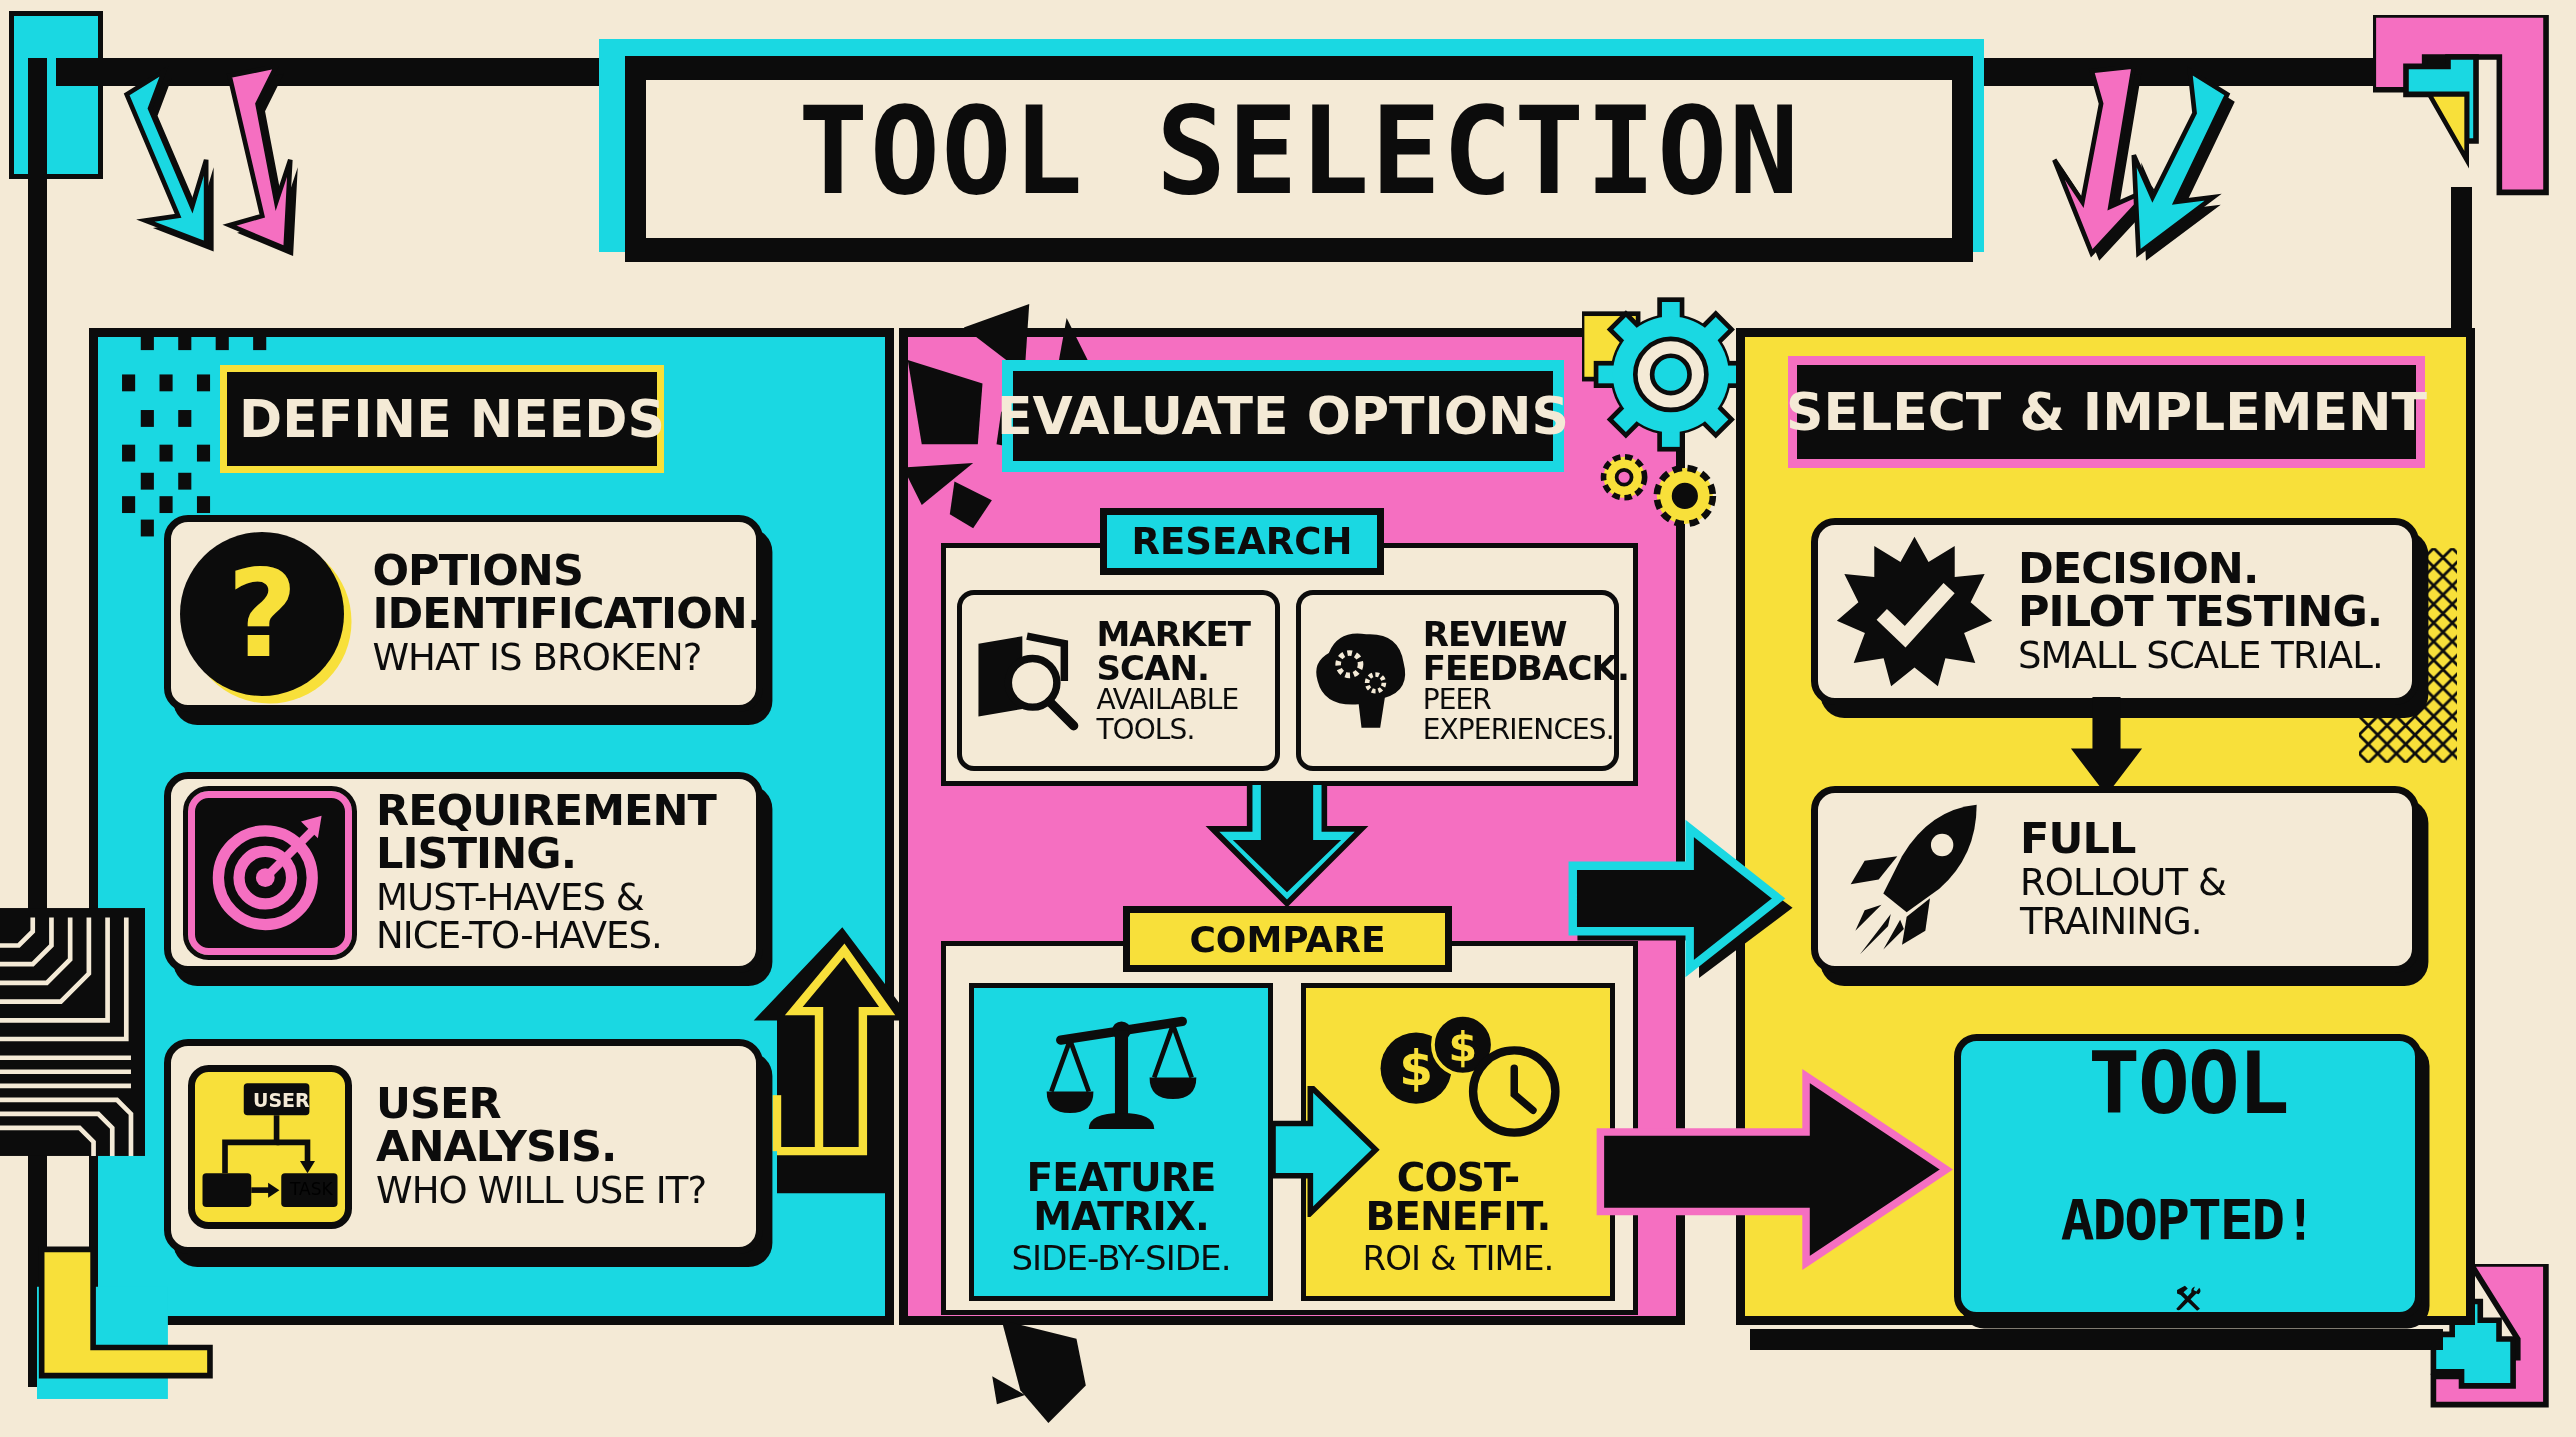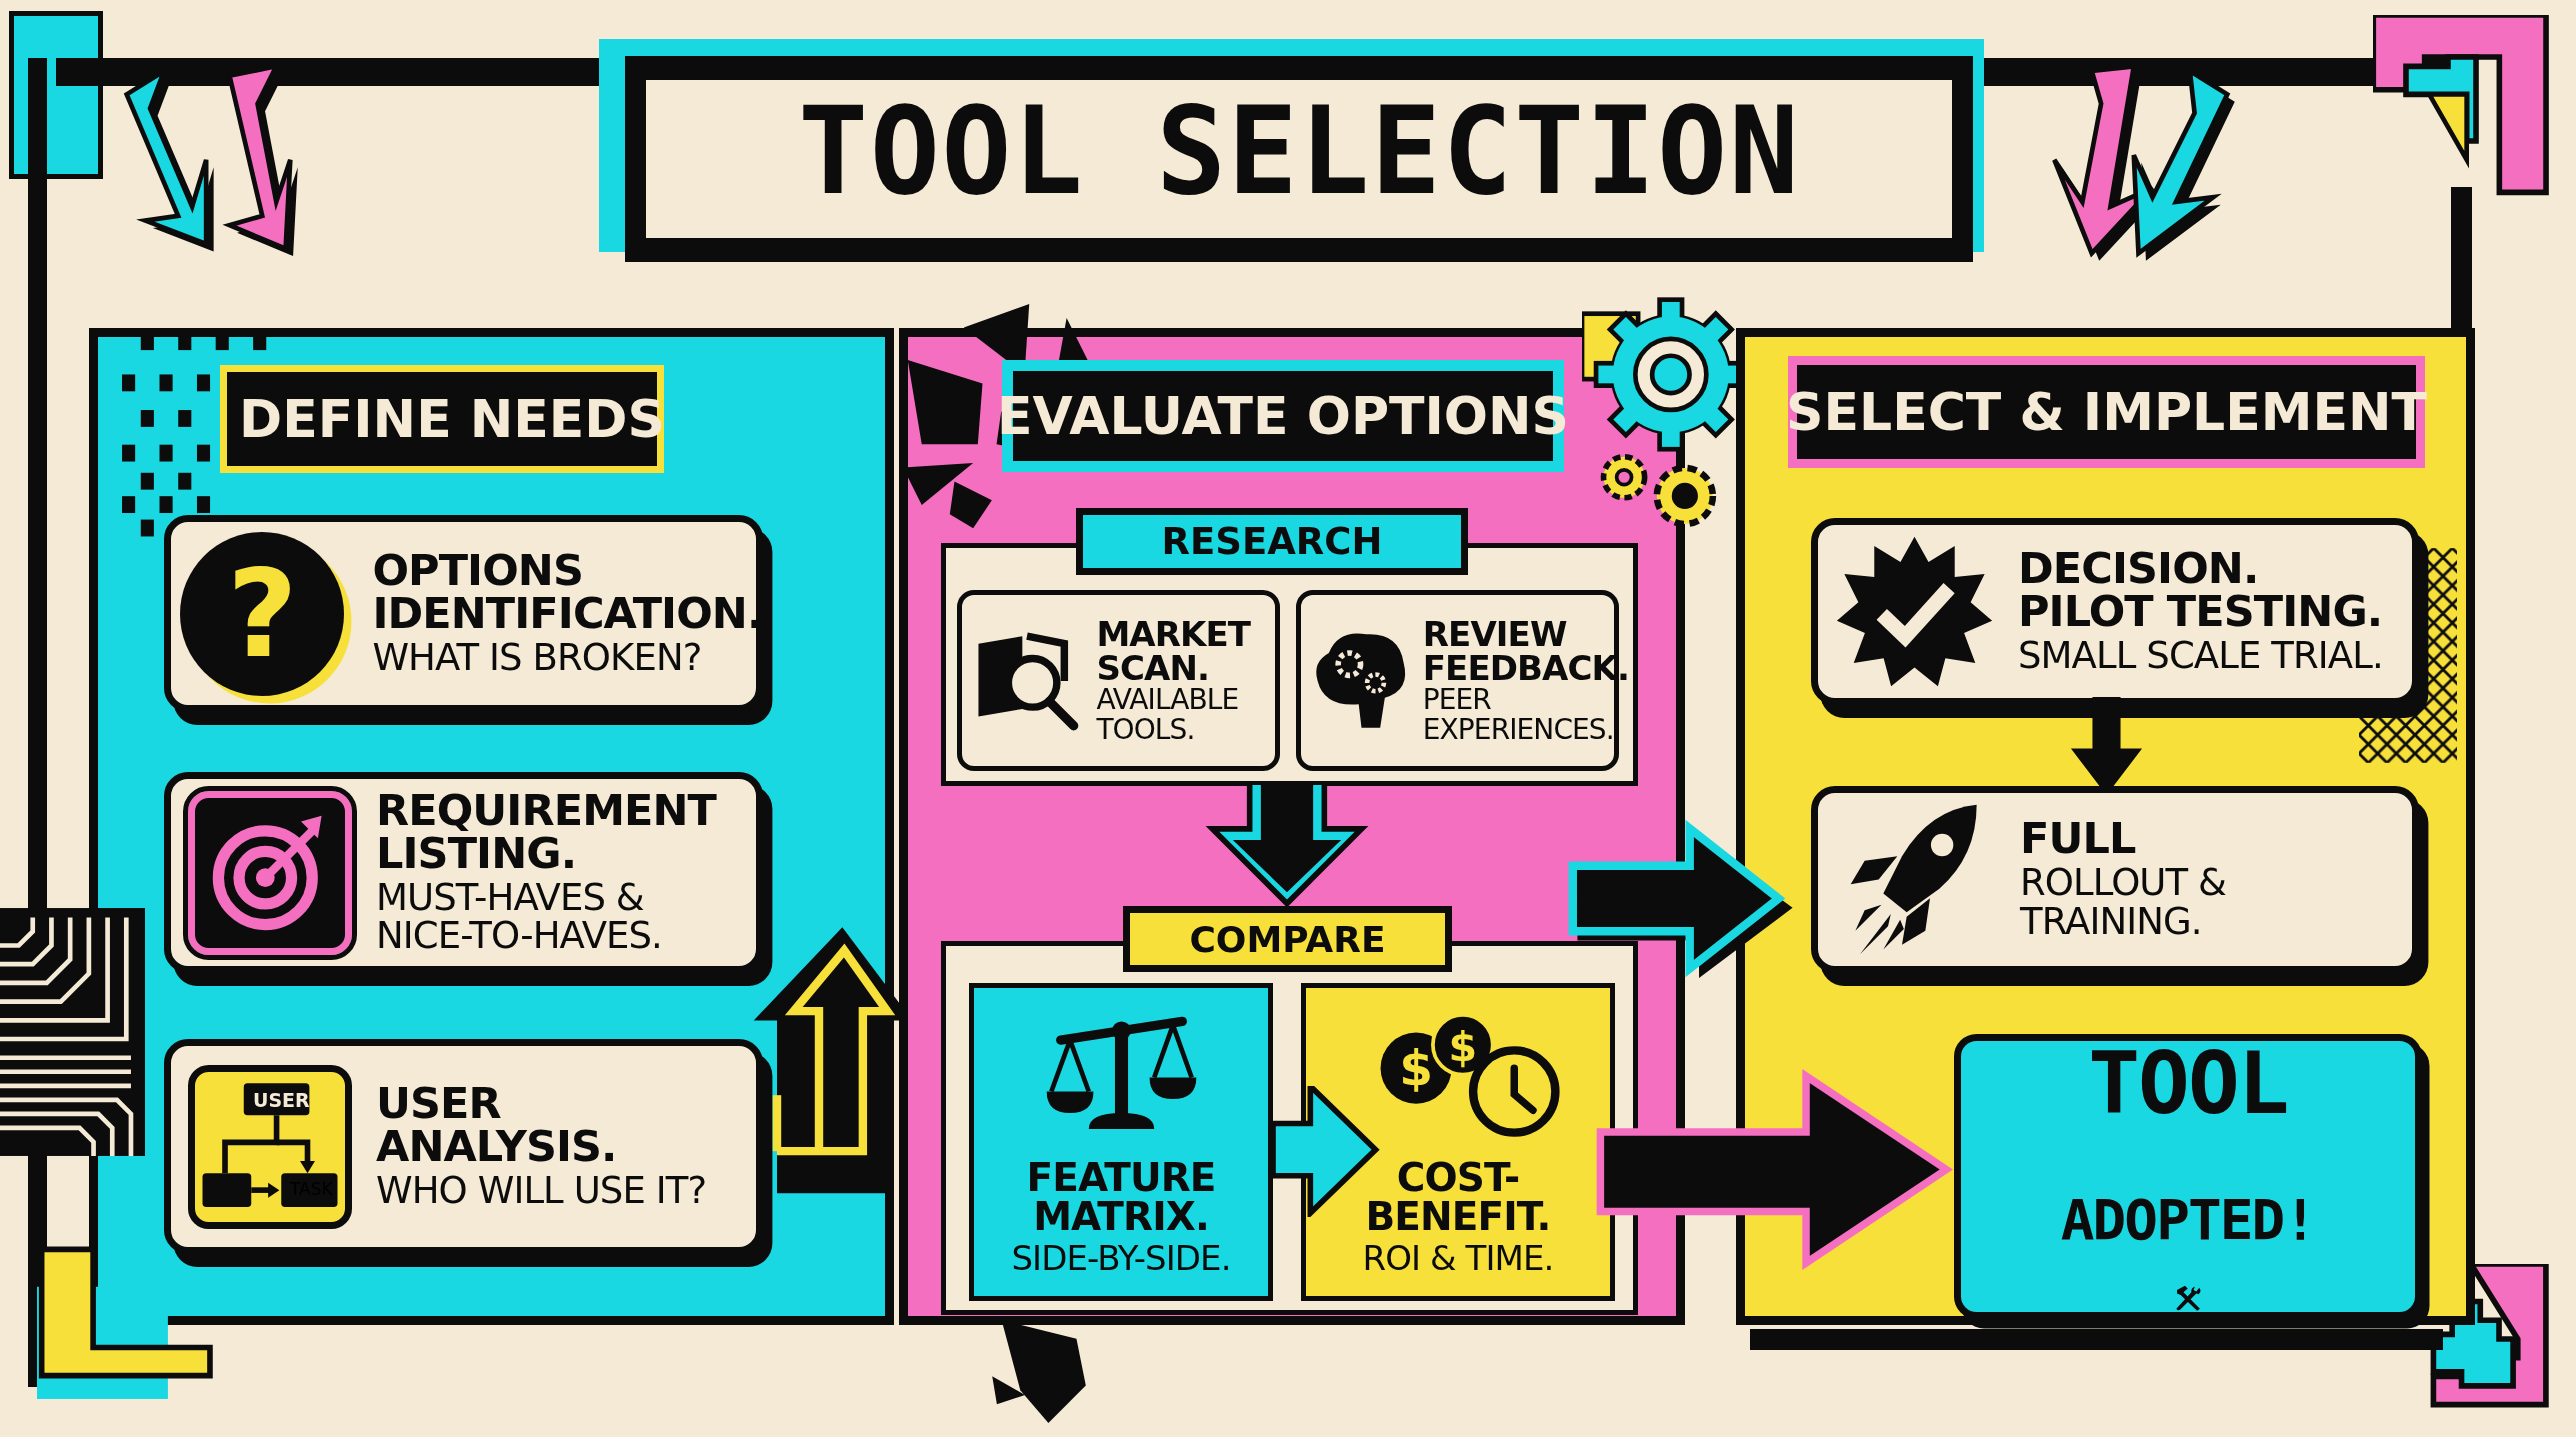--- a/index.html
+++ b/index.html
@@ -69,21 +69,21 @@
   .c2 { left: 164px; top: 772px; width: 599px; height: 201px; }
   .c3 { left: 164px; top: 1039px; width: 599px; height: 215px; }
 
   .icon-box {
     width: 164px; height: 164px; margin-left: 17px; margin-right: 24px; flex-shrink: 0;
     border-radius: 20.6px; border: 7.5px solid #0c0c0c; display: flex; align-items: center; justify-content: center;
   }
 
   
   .research-area { left: 941px; top: 543px; width: 697px; height: 243px; background: #f4ead6; border: 5.6px solid #0c0c0c; }
-  .research-tag { left: 1076px; top: 508px; width: 392px; height: 67px; background: #1ad8e2; border: 7.5px solid #0c0c0c;
+  .research-tag { left: 1100px; top: 508px; width: 284px; height: 67px; background: #1ad8e2; border: 7.5px solid #0c0c0c;
     display: flex; align-items: center; justify-content: center; font-weight: bold; font-size: 37px; }
   .rcard {
     position: absolute; background: #f4ead6; border: 5.6px solid #0c0c0c; border-radius: 17px;
     display: flex; align-items: center;
   }
   .rc1 { left: 957px; top: 590px; width: 323px; height: 181px; }
   .rc2 { left: 1296px; top: 590px; width: 323px; height: 181px; }
   .rc-title { font-weight: bold; font-size: 34px; line-height: 1.0; letter-spacing: -0.9px; }
   .rc-sub { font-size: 28px; line-height: 1.05; letter-spacing: -0.9px; }
 

